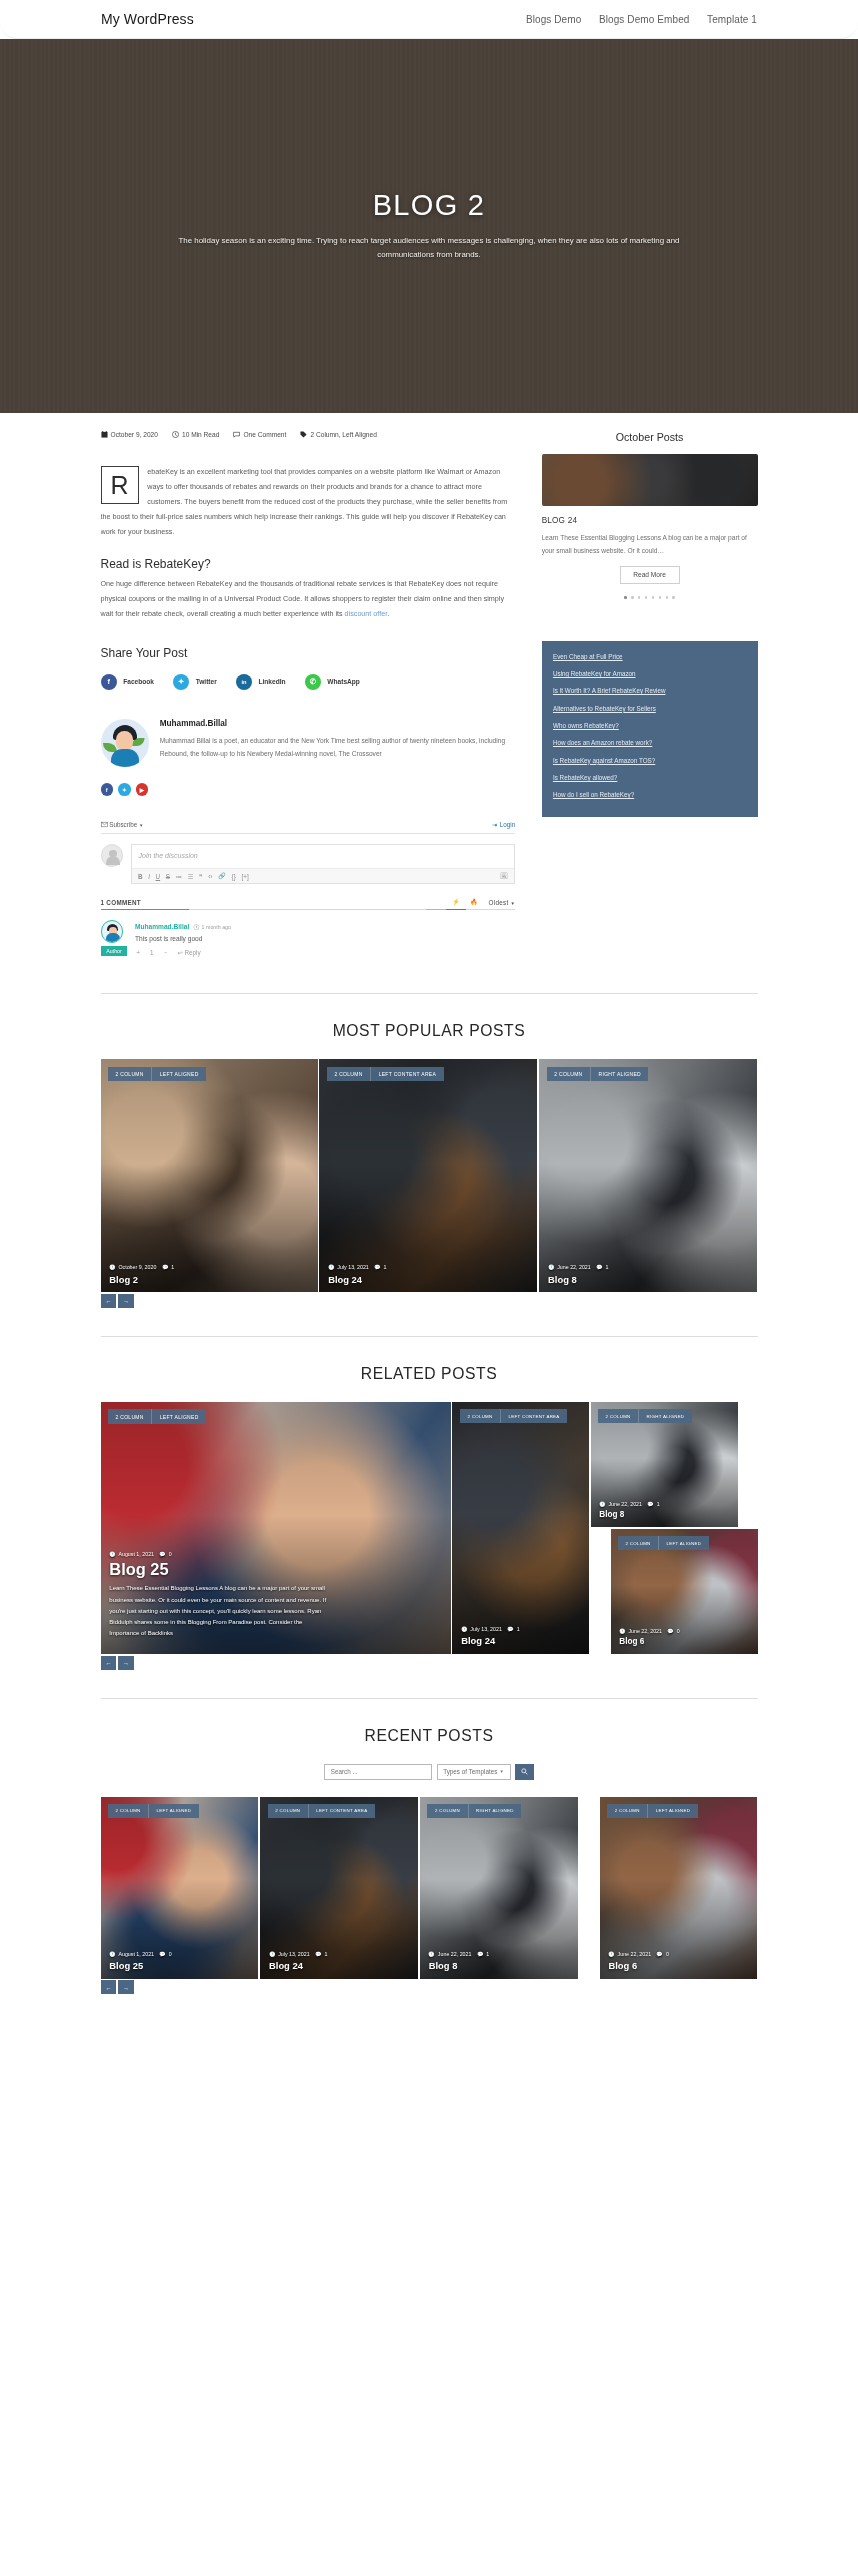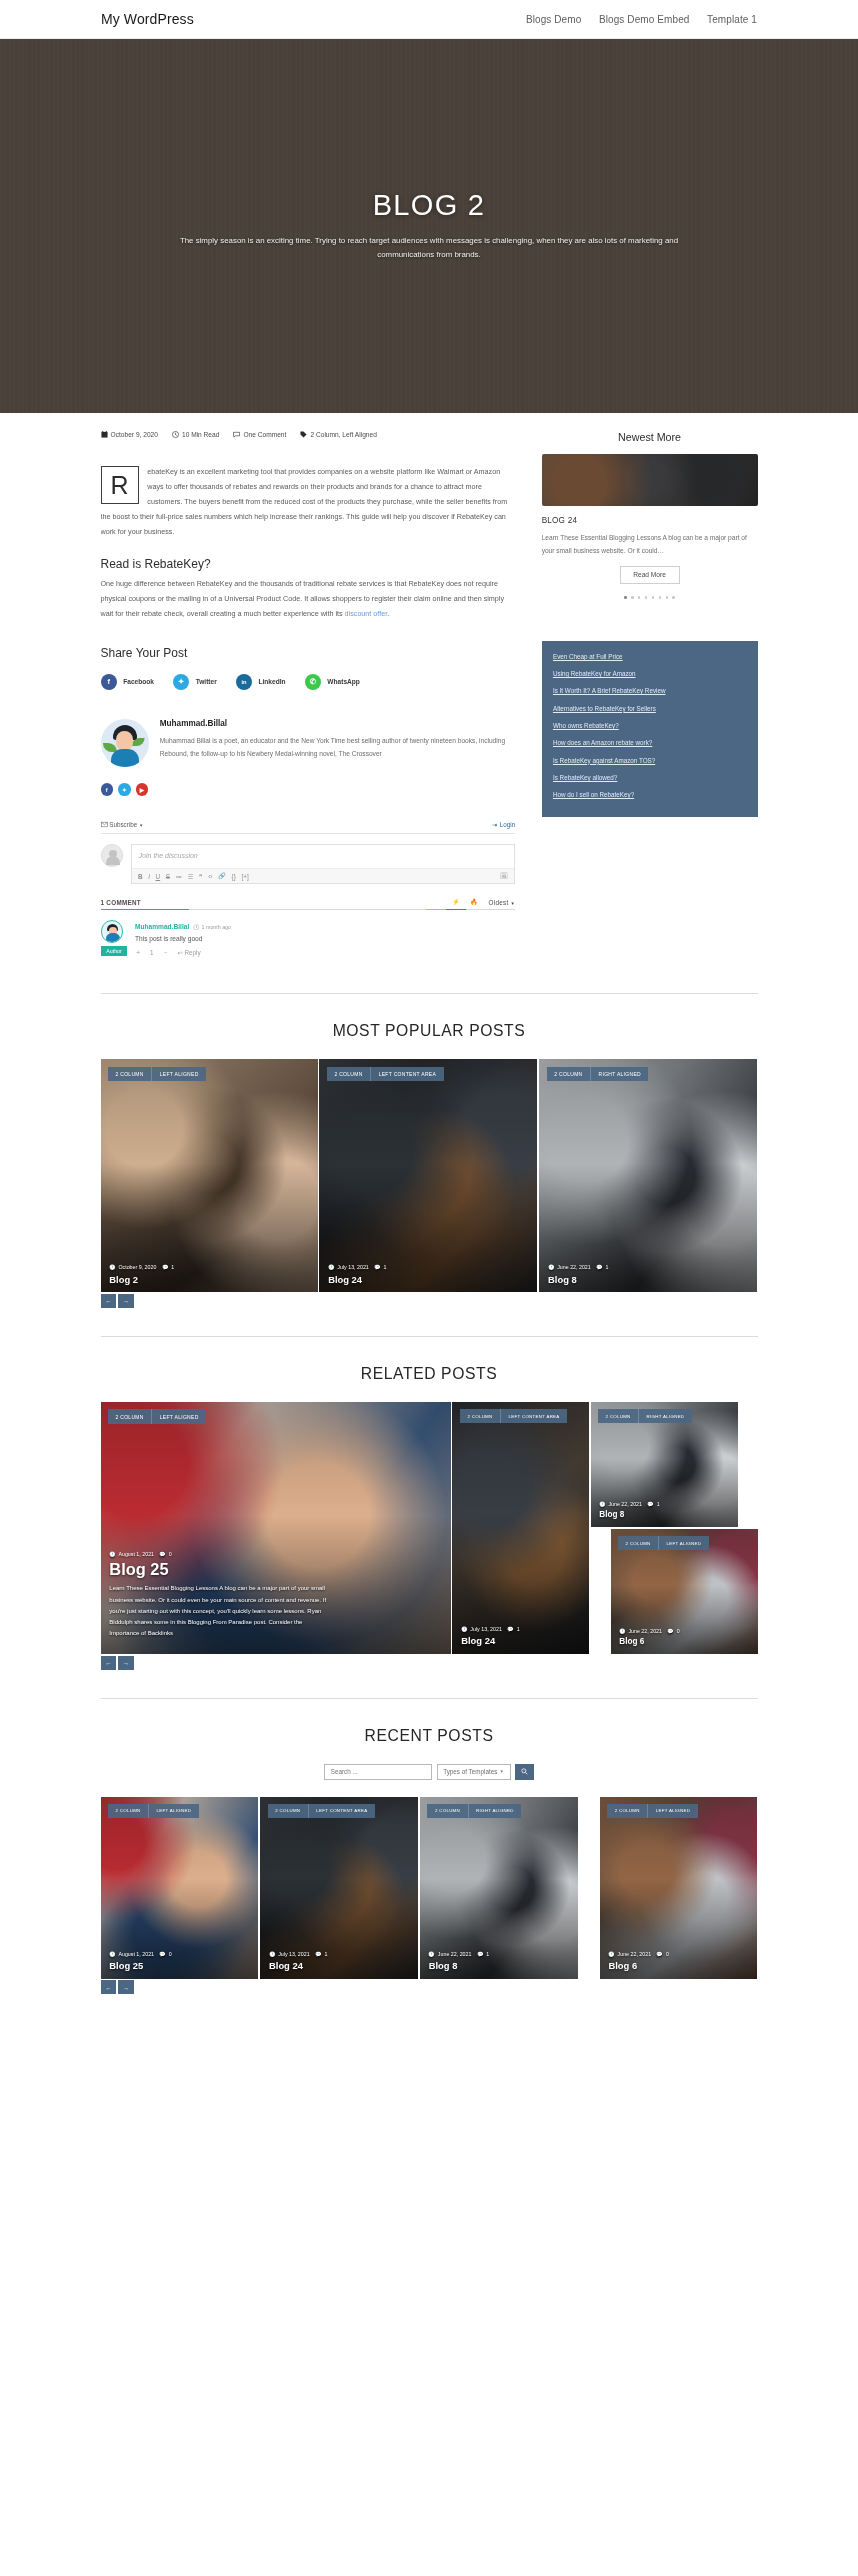--- a/index.html
+++ b/index.html
@@ -12,20 +12,21 @@
   }
 
   
   .site-header {
     height: 39px;
     background: #fff;
     display: flex;
     align-items: center;
     padding: 0 101px;
     border-bottom: 0.6px solid #ececec;
+    border-radius: 17px;
   }
   .site-title {
     font-size: 14px;
     font-weight: 400;
     color: #1a1a1a;
     letter-spacing: 0.1px;
   }
   .main-nav {
     margin-left: auto;
     display: flex;
@@ -496,21 +497,21 @@
     <a href="#">Blogs Demo Embed</a>
     <a href="#">Template 1</a>
   </nav>
 </div>
 
 <div class="hero">
   <div class="hero-bg"></div>
   <div class="hero-overlay"></div>
   <div class="hero-inner">
     <h1 class="hero-title">BLOG 2</h1>
-    <p class="hero-sub">The simply season is an exciting time. Trying to reach target audiences with messages is challenging, when they are also lots of marketing and communications from brands.</p>
+    <p class="hero-sub">The holiday season is an exciting time. Trying to reach target audiences with messages is challenging, when they are also lots of marketing and communications from brands.</p>
   </div>
 </div>
 
 <div class="wrap">
   <div class="post-layout">
 
     <div class="post-main">
 
       <div class="post-meta">
         <span class="mi">
@@ -658,21 +659,21 @@
               <span>1</span>
               <span>－</span>
               <span>↩ <span>Reply</span></span>
             </div>
           </div>
         </div>
       </div>
     </div>
 
     <div class="post-side">
-      <div class="side-h">Newest More</div>
+      <div class="side-h">October Posts</div>
       <div class="news-card">
         <div class="news-img"></div>
         <div class="news-title">BLOG 24</div>
         <div class="news-ex">Learn These Essential Blogging Lessons A blog can be a major part of your small business website. Or it could…</div>
         <button class="read-more">Read More</button>
       </div>
       <div class="dots">
         <i class="on"></i>
         <i></i>
         <i></i>

